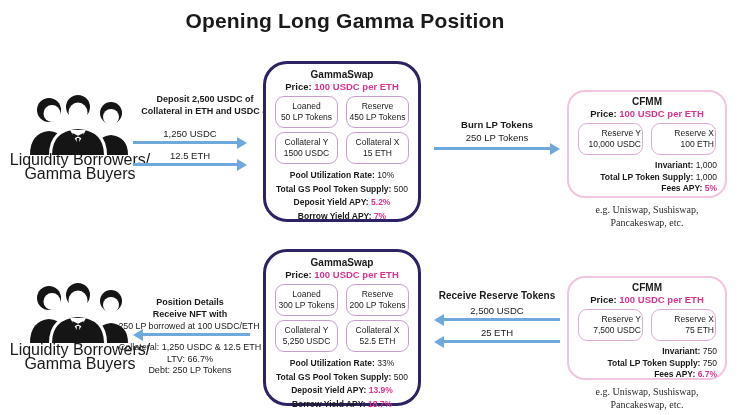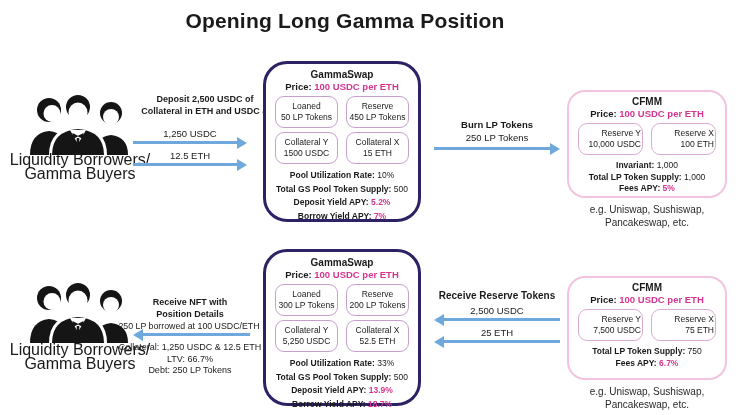--- a/index.html
+++ b/index.html
@@ -18,35 +18,35 @@
   .cfmm{border:2px solid #f2c4e0;border-radius:18px;padding:2px 8px;}
   .box-title{text-align:center;font-weight:bold;font-size:10px;margin-top:2px;}
   .price{text-align:center;font-weight:bold;font-size:9.5px;margin:1px 0 4px;}
   .price .val{color:#d5358f;}
   .grid2{display:grid;grid-template-columns:1fr 1fr;gap:4px 8px;padding:0 1px;}
   .cell{border:1.5px solid #c6a0cd;border-radius:9px;text-align:center;
         font-size:8.5px;line-height:11px;padding:4px 1px;background:#fff;}
   .cfmm .cell{border-color:#dcabd4;text-align:right;}
   .stats{margin-top:5px;}
   .gs .stat{text-align:center;font-size:8.5px;line-height:13.5px;}
-  .cfmm .stat{text-align:center;font-size:8.5px;line-height:11.5px;}
+  .cfmm .stat{text-align:right;font-size:8.5px;line-height:11.5px;}
   .stat b{font-weight:bold;}
   .pink{color:#d5358f;font-weight:bold;}
   
   .arrow{position:absolute;height:3px;background:#6fa8dc;}
   .arrow.right::after{content:'';position:absolute;right:-10px;top:-4.5px;
     border-left:10px solid #6fa8dc;border-top:6px solid transparent;border-bottom:6px solid transparent;}
   .arrow.left::before{content:'';position:absolute;left:-10px;top:-4.5px;
     border-right:10px solid #6fa8dc;border-top:6px solid transparent;border-bottom:6px solid transparent;}
   
   .note-bold{font-weight:bold;font-size:9px;line-height:11.5px;text-align:center;}
   .note{font-size:9px;line-height:11.5px;text-align:center;}
   .arrow-label{font-size:9.5px;text-align:center;}
   .actor-label{font-size:16px;line-height:14px;text-align:center;}
-  .examples{font-size:10px;line-height:13px;text-align:center;color:#2a2a2a;}
+  .examples{font-size:10px;line-height:13px;text-align:center;color:#2a2a2a;font-family:Liberation Serif, serif;}
 </style>
 </head>
 <body>
 
 <svg width="0" height="0" style="position:absolute">
   <defs>
     <g id="ppl" fill="#151515">
 
       <circle cx="27" cy="17" r="12"></circle>
       <circle cx="30" cy="20.5" r="8.5" fill="#fff"></circle>
@@ -168,22 +168,22 @@
 
 <svg class="abs" style="left:22px;top:281px" width="112" height="62" viewBox="0 0 112 62">
     <use href="#ppl"></use>
   </svg>
 <div class="abs actor-label" style="left:5px;top:343px;width:150px">
   <div>Liquidity Borrowers/</div>
   <div>Gamma Buyers</div>
 </div>
 
 <div class="abs note-bold" style="left:130px;top:297px;width:120px">
+  <div>Position Details</div>
   <div>Receive NFT with</div>
-  <div>Position Details</div>
 </div>
 <div class="abs note" style="left:115px;top:321px;width:148px;font-size:8.8px">250 LP borrowed at 100 USDC/ETH</div>
 <div class="arrow left" style="left:143px;top:333px;width:107px"></div>
 <div class="abs note" style="left:118px;top:342px;width:144px">
   <div>Collateral: 1,250 USDC &amp; 12.5 ETH</div>
   <div>LTV: 66.7%</div>
   <div>Debt: 250 LP Tokens</div>
 </div>
 
 <div class="box gs" style="left:263px;top:249px;width:158px;height:157px">
@@ -243,20 +243,23 @@
       <div>Reserve Y</div>
       <div>7,500 USDC</div>
     </div>
     <div class="cell">
       <div>Reserve X</div>
       <div>75 ETH</div>
     </div>
   </div>
   <div class="stats">
     <div class="stat">
+      <b>Invariant:</b> <span>750</span>
+    </div>
+    <div class="stat">
       <b>Total LP Token Supply:</b> <span>750</span>
     </div>
     <div class="stat">
       <b>Fees APY:</b> <span class="pink">6.7%</span>
     </div>
   </div>
 </div>
 
 <div class="abs examples" style="left:567px;top:385px;width:160px">
   <div>e.g. Uniswap, Sushiswap,</div>

